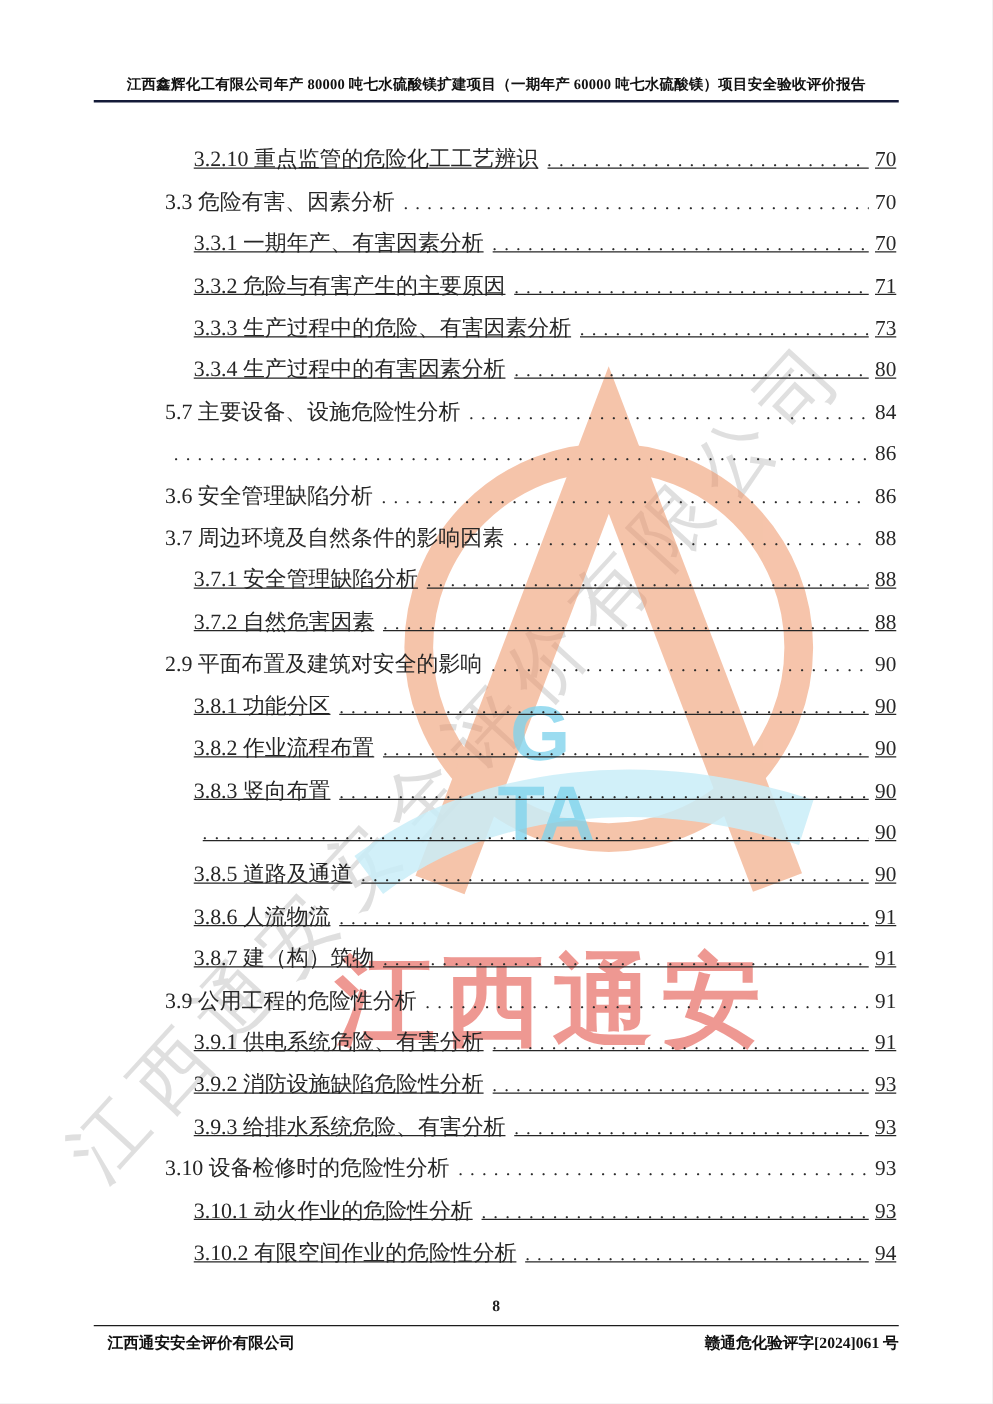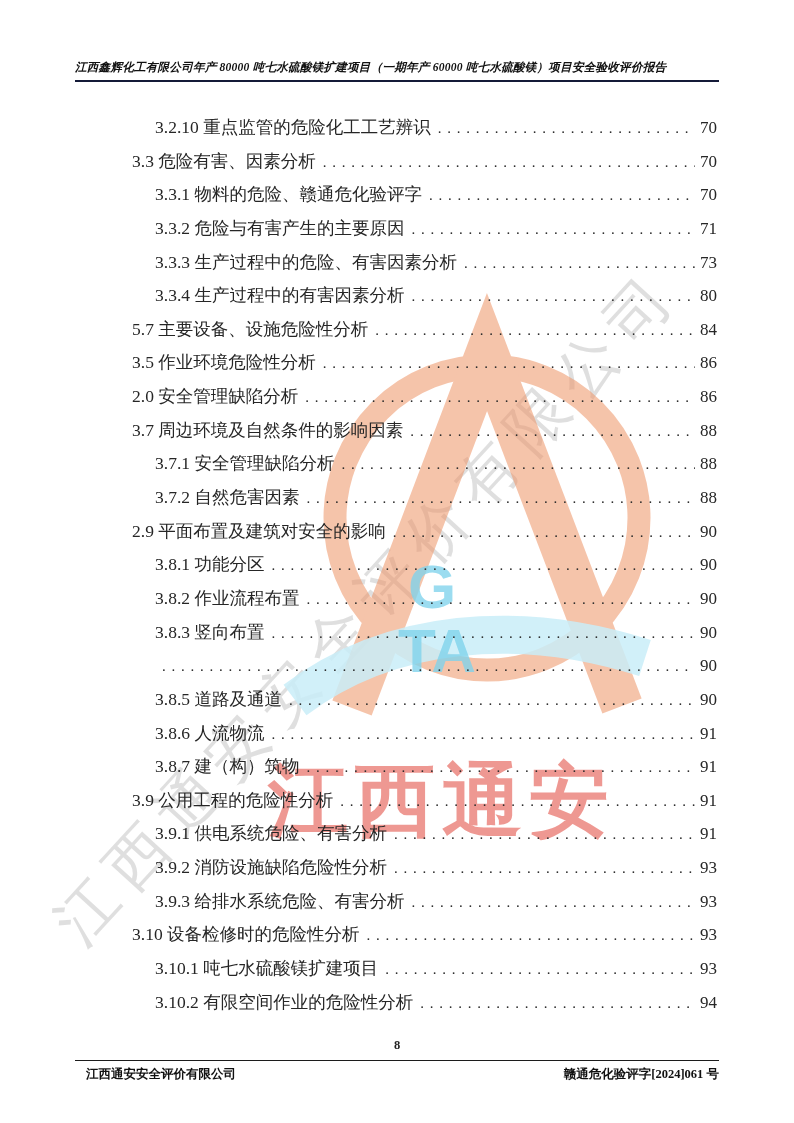--- a/index.html
+++ b/index.html
@@ -10,21 +10,21 @@
     background:#ffffff;
     overflow:hidden;
     font-family:"Liberation Serif","DejaVu Serif",serif;
     color:#1f1f1f;
   }
   
   .header{
     position:absolute;left:75px;right:75px;top:60px;
     border-bottom:2px solid #141a38;
     padding-bottom:5px;
-    font-style:italic;
+    text-align:center;
   }
   .header-title{
     font-size:11.6px;
     font-weight:700;
     color:#111;
     letter-spacing:.2px;
     white-space:nowrap;
   }
   
   .watermark{
@@ -34,21 +34,21 @@
   .toc{
     position:absolute;left:76px;right:77px;top:111px;z-index:1;
   }
   .toc-row{
     display:flex;align-items:baseline;
     height:33.65px;line-height:33.65px;
     font-size:17.5px;color:#262626;
     white-space:nowrap;
   }
   .toc-row.lvl1{padding-left:56px;justify-content:flex-end;}
-  .toc-row.lvl2{padding-left:79px;}
+  .toc-row.lvl2{padding-left:79px;text-decoration:underline;}
   .toc-label{flex:0 0 auto;}
   .toc-leader{
     flex:1 1 auto;overflow:hidden;
     margin:0 5px 0 7px;
     font-size:15px;letter-spacing:1px;
     color:#2b2b2b;
   }
   .toc-page{
     flex:0 0 auto;text-align:right;
     font-size:17px;color:#262626;
@@ -100,21 +100,21 @@
         <span class="toc-label">3.2.10 重点监管的危险化工工艺辨识</span>
         <span class="toc-leader">. . . . . . . . . . . . . . . . . . . . . . . . . . . . . . . . . . . . . . . . . . . . . . . . . . . . . . . . . . . . . . . . . . . . . . . . . . . . . . . . . . . . . . . . . . . . . . . . . . . . . . . . . . . . . . . . . . . . . . . . </span>
         <span class="toc-page">70</span>
       </div>
       <div class="toc-row lvl1">
         <span class="toc-label">3.3 危险有害、因素分析</span>
         <span class="toc-leader">. . . . . . . . . . . . . . . . . . . . . . . . . . . . . . . . . . . . . . . . . . . . . . . . . . . . . . . . . . . . . . . . . . . . . . . . . . . . . . . . . . . . . . . . . . . . . . . . . . . . . . . . . . . . . . . . . . . . . . . . </span>
         <span class="toc-page">70</span>
       </div>
       <div class="toc-row lvl2">
-        <span class="toc-label">3.3.1 物料的危险、赣通危化验评字</span>
+        <span class="toc-label">3.3.1 一期年产、有害因素分析</span>
         <span class="toc-leader">. . . . . . . . . . . . . . . . . . . . . . . . . . . . . . . . . . . . . . . . . . . . . . . . . . . . . . . . . . . . . . . . . . . . . . . . . . . . . . . . . . . . . . . . . . . . . . . . . . . . . . . . . . . . . . . . . . . . . . . . </span>
         <span class="toc-page">70</span>
       </div>
       <div class="toc-row lvl2">
         <span class="toc-label">3.3.2 危险与有害产生的主要原因</span>
         <span class="toc-leader">. . . . . . . . . . . . . . . . . . . . . . . . . . . . . . . . . . . . . . . . . . . . . . . . . . . . . . . . . . . . . . . . . . . . . . . . . . . . . . . . . . . . . . . . . . . . . . . . . . . . . . . . . . . . . . . . . . . . . . . . </span>
         <span class="toc-page">71</span>
       </div>
       <div class="toc-row lvl2">
         <span class="toc-label">3.3.3 生产过程中的危险、有害因素分析</span>
@@ -125,26 +125,25 @@
         <span class="toc-label">3.3.4 生产过程中的有害因素分析</span>
         <span class="toc-leader">. . . . . . . . . . . . . . . . . . . . . . . . . . . . . . . . . . . . . . . . . . . . . . . . . . . . . . . . . . . . . . . . . . . . . . . . . . . . . . . . . . . . . . . . . . . . . . . . . . . . . . . . . . . . . . . . . . . . . . . . </span>
         <span class="toc-page">80</span>
       </div>
       <div class="toc-row lvl1">
         <span class="toc-label">5.7 主要设备、设施危险性分析</span>
         <span class="toc-leader">. . . . . . . . . . . . . . . . . . . . . . . . . . . . . . . . . . . . . . . . . . . . . . . . . . . . . . . . . . . . . . . . . . . . . . . . . . . . . . . . . . . . . . . . . . . . . . . . . . . . . . . . . . . . . . . . . . . . . . . . </span>
         <span class="toc-page">84</span>
       </div>
       <div class="toc-row lvl1">
-        <span class="toc-label">3.5 作业环境危险性分析</span>
         <span class="toc-leader">. . . . . . . . . . . . . . . . . . . . . . . . . . . . . . . . . . . . . . . . . . . . . . . . . . . . . . . . . . . . . . . . . . . . . . . . . . . . . . . . . . . . . . . . . . . . . . . . . . . . . . . . . . . . . . . . . . . . . . . . </span>
         <span class="toc-page">86</span>
       </div>
       <div class="toc-row lvl1">
-        <span class="toc-label">2.0 安全管理缺陷分析</span>
+        <span class="toc-label">3.6 安全管理缺陷分析</span>
         <span class="toc-leader">. . . . . . . . . . . . . . . . . . . . . . . . . . . . . . . . . . . . . . . . . . . . . . . . . . . . . . . . . . . . . . . . . . . . . . . . . . . . . . . . . . . . . . . . . . . . . . . . . . . . . . . . . . . . . . . . . . . . . . . . </span>
         <span class="toc-page">86</span>
       </div>
       <div class="toc-row lvl1">
         <span class="toc-label">3.7 周边环境及自然条件的影响因素</span>
         <span class="toc-leader">. . . . . . . . . . . . . . . . . . . . . . . . . . . . . . . . . . . . . . . . . . . . . . . . . . . . . . . . . . . . . . . . . . . . . . . . . . . . . . . . . . . . . . . . . . . . . . . . . . . . . . . . . . . . . . . . . . . . . . . . </span>
         <span class="toc-page">88</span>
       </div>
       <div class="toc-row lvl2">
         <span class="toc-label">3.7.1 安全管理缺陷分析</span>
@@ -214,21 +213,21 @@
         <span class="toc-label">3.9.3 给排水系统危险、有害分析</span>
         <span class="toc-leader">. . . . . . . . . . . . . . . . . . . . . . . . . . . . . . . . . . . . . . . . . . . . . . . . . . . . . . . . . . . . . . . . . . . . . . . . . . . . . . . . . . . . . . . . . . . . . . . . . . . . . . . . . . . . . . . . . . . . . . . . </span>
         <span class="toc-page">93</span>
       </div>
       <div class="toc-row lvl1">
         <span class="toc-label">3.10 设备检修时的危险性分析</span>
         <span class="toc-leader">. . . . . . . . . . . . . . . . . . . . . . . . . . . . . . . . . . . . . . . . . . . . . . . . . . . . . . . . . . . . . . . . . . . . . . . . . . . . . . . . . . . . . . . . . . . . . . . . . . . . . . . . . . . . . . . . . . . . . . . . </span>
         <span class="toc-page">93</span>
       </div>
       <div class="toc-row lvl2">
-        <span class="toc-label">3.10.1 吨七水硫酸镁扩建项目</span>
+        <span class="toc-label">3.10.1 动火作业的危险性分析</span>
         <span class="toc-leader">. . . . . . . . . . . . . . . . . . . . . . . . . . . . . . . . . . . . . . . . . . . . . . . . . . . . . . . . . . . . . . . . . . . . . . . . . . . . . . . . . . . . . . . . . . . . . . . . . . . . . . . . . . . . . . . . . . . . . . . . </span>
         <span class="toc-page">93</span>
       </div>
       <div class="toc-row lvl2">
         <span class="toc-label">3.10.2 有限空间作业的危险性分析</span>
         <span class="toc-leader">. . . . . . . . . . . . . . . . . . . . . . . . . . . . . . . . . . . . . . . . . . . . . . . . . . . . . . . . . . . . . . . . . . . . . . . . . . . . . . . . . . . . . . . . . . . . . . . . . . . . . . . . . . . . . . . . . . . . . . . . </span>
         <span class="toc-page">94</span>
       </div>
     </div>
 

